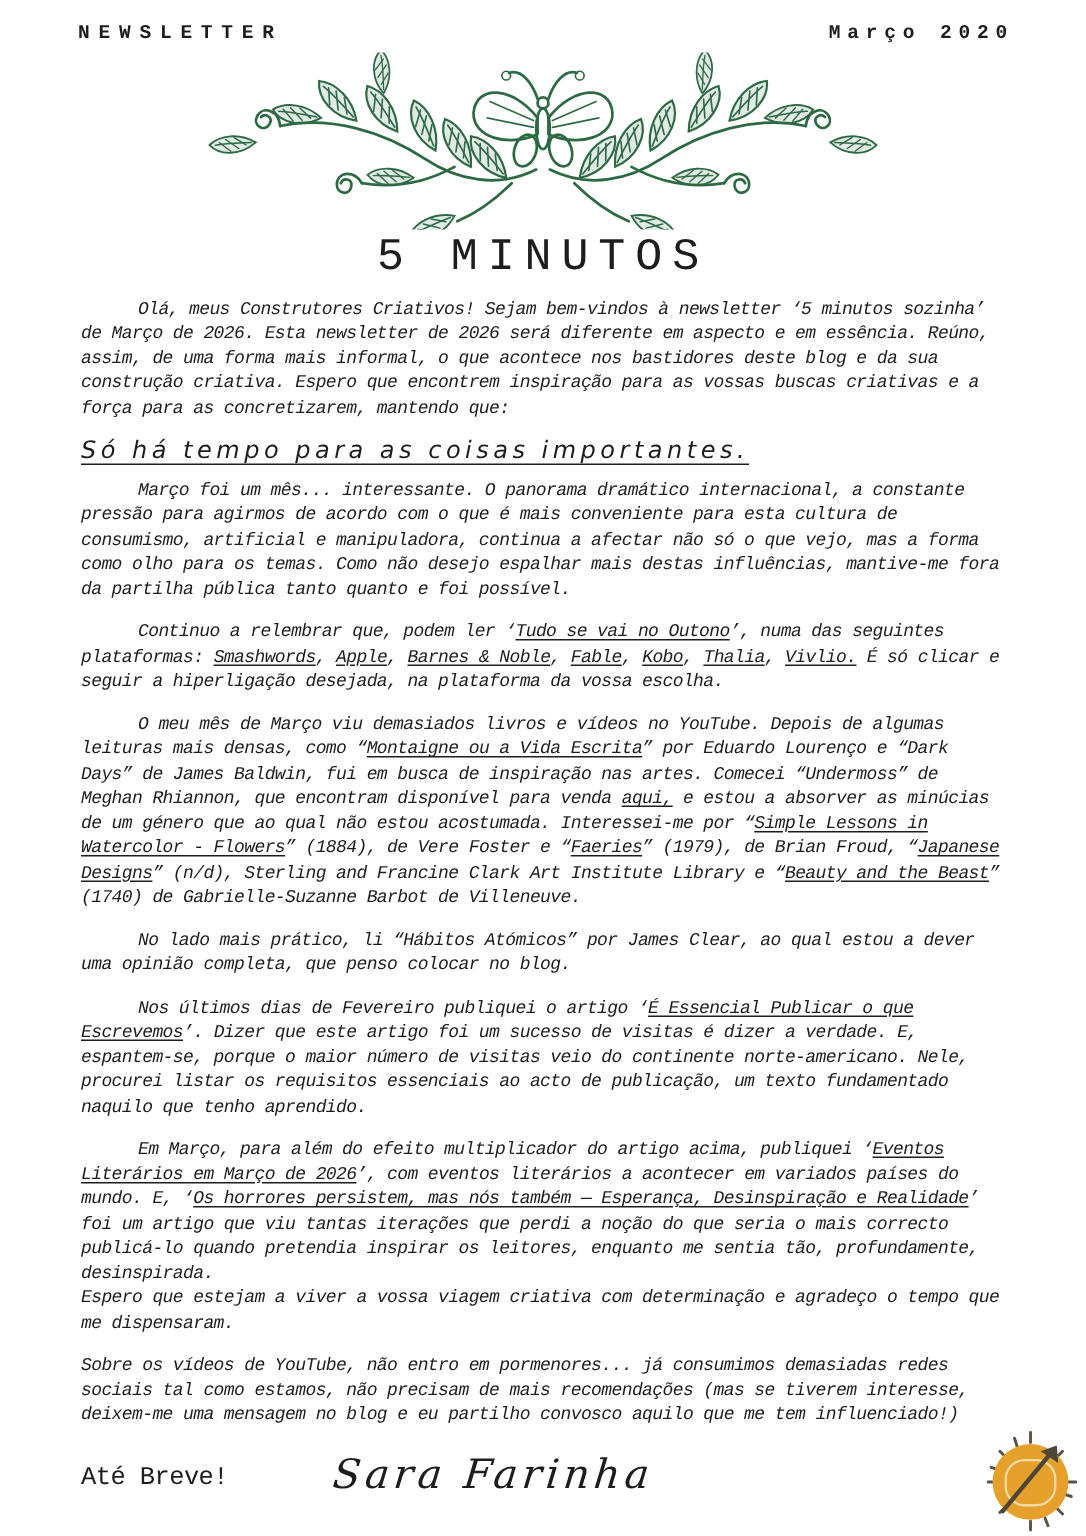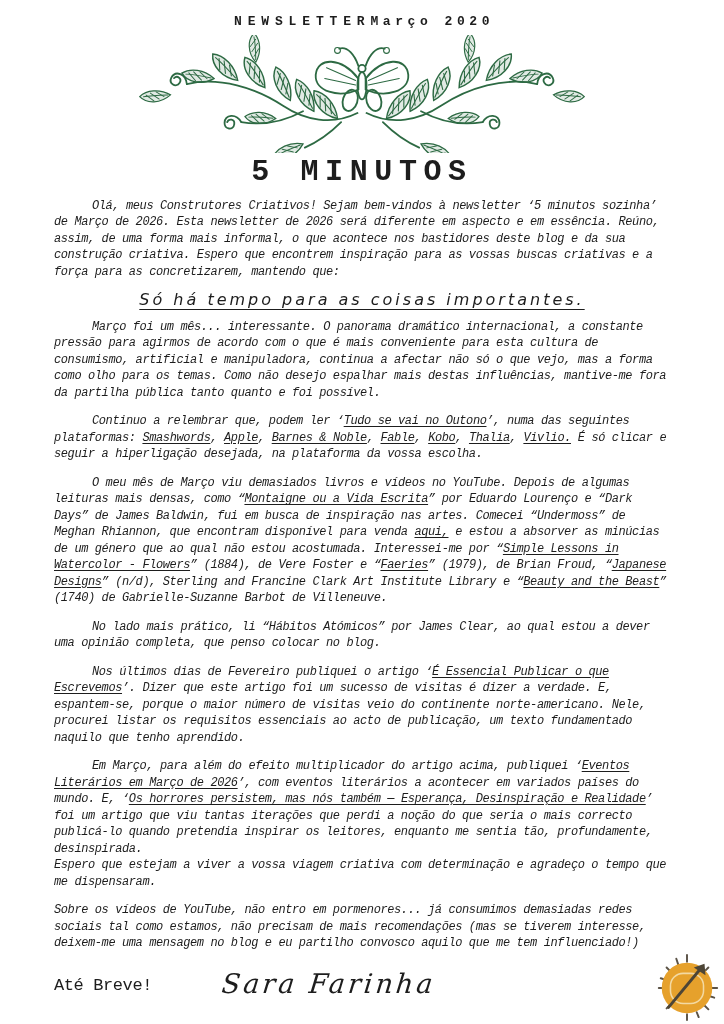--- a/index.html
+++ b/index.html
@@ -6,41 +6,41 @@
   .page{
     position:relative;
     width:724px;height:1024px;
     margin:0 auto;
     background:#ffffff;
     color:#1d1d1d;
     overflow:hidden;
     font-family:"Liberation Mono","DejaVu Sans Mono",monospace;
   }
   .masthead{
-    display:flex;justify-content:center;align-items:flex-start;
+    display:flex;justify-content:space-between;align-items:flex-start;
     padding:14px 48px 0 52px;
     font-size:13px;font-weight:bold;
   }
   .kicker{letter-spacing:.45em;}
   .issue-date{letter-spacing:.35em;}
   .ornament-wrap{width:470px;margin:6px auto 0;height:118px;}
   .ornament-wrap svg{width:100%;height:100%;display:block;}
   .title-block{text-align:center;margin-top:2px;line-height:1.15;}
   .title-line{
     display:block;
-    font-size:30px;font-weight:bold;letter-spacing:.22em;
+    font-size:30px;font-weight:normal;letter-spacing:.22em;
   }
   .content{padding:8px 54px 0 54px;font-size:12px;line-height:16.5px;letter-spacing:-0.4px;font-style:italic;}
   .para{margin:0 0 12px 0;}
   .para.indent{text-indent:38px;}
   .para.tight{margin-bottom:0;}
   .tagline{
     font-family:"DejaVu Sans","Liberation Sans",sans-serif;
     font-size:16px;letter-spacing:.16em;font-weight:500;
-    text-align:center;margin:2px 0 10px 0;
+    text-align:left;margin:2px 0 10px 0;
     text-decoration:underline;text-underline-offset:4px;
     letter-spacing:3px;
   }
   .link{text-decoration:underline;text-underline-offset:2px;cursor:pointer;}
   .closing-row{display:flex;align-items:flex-start;margin-top:14px;}
   .farewell{font-size:17px;letter-spacing:-0.4px;padding-top:10px;}
   .signature{
     font-family:"DejaVu Serif","Liberation Serif",serif;
     font-style:italic;font-size:27px;letter-spacing:3px;
     margin-left:70px;margin-top:2px;

